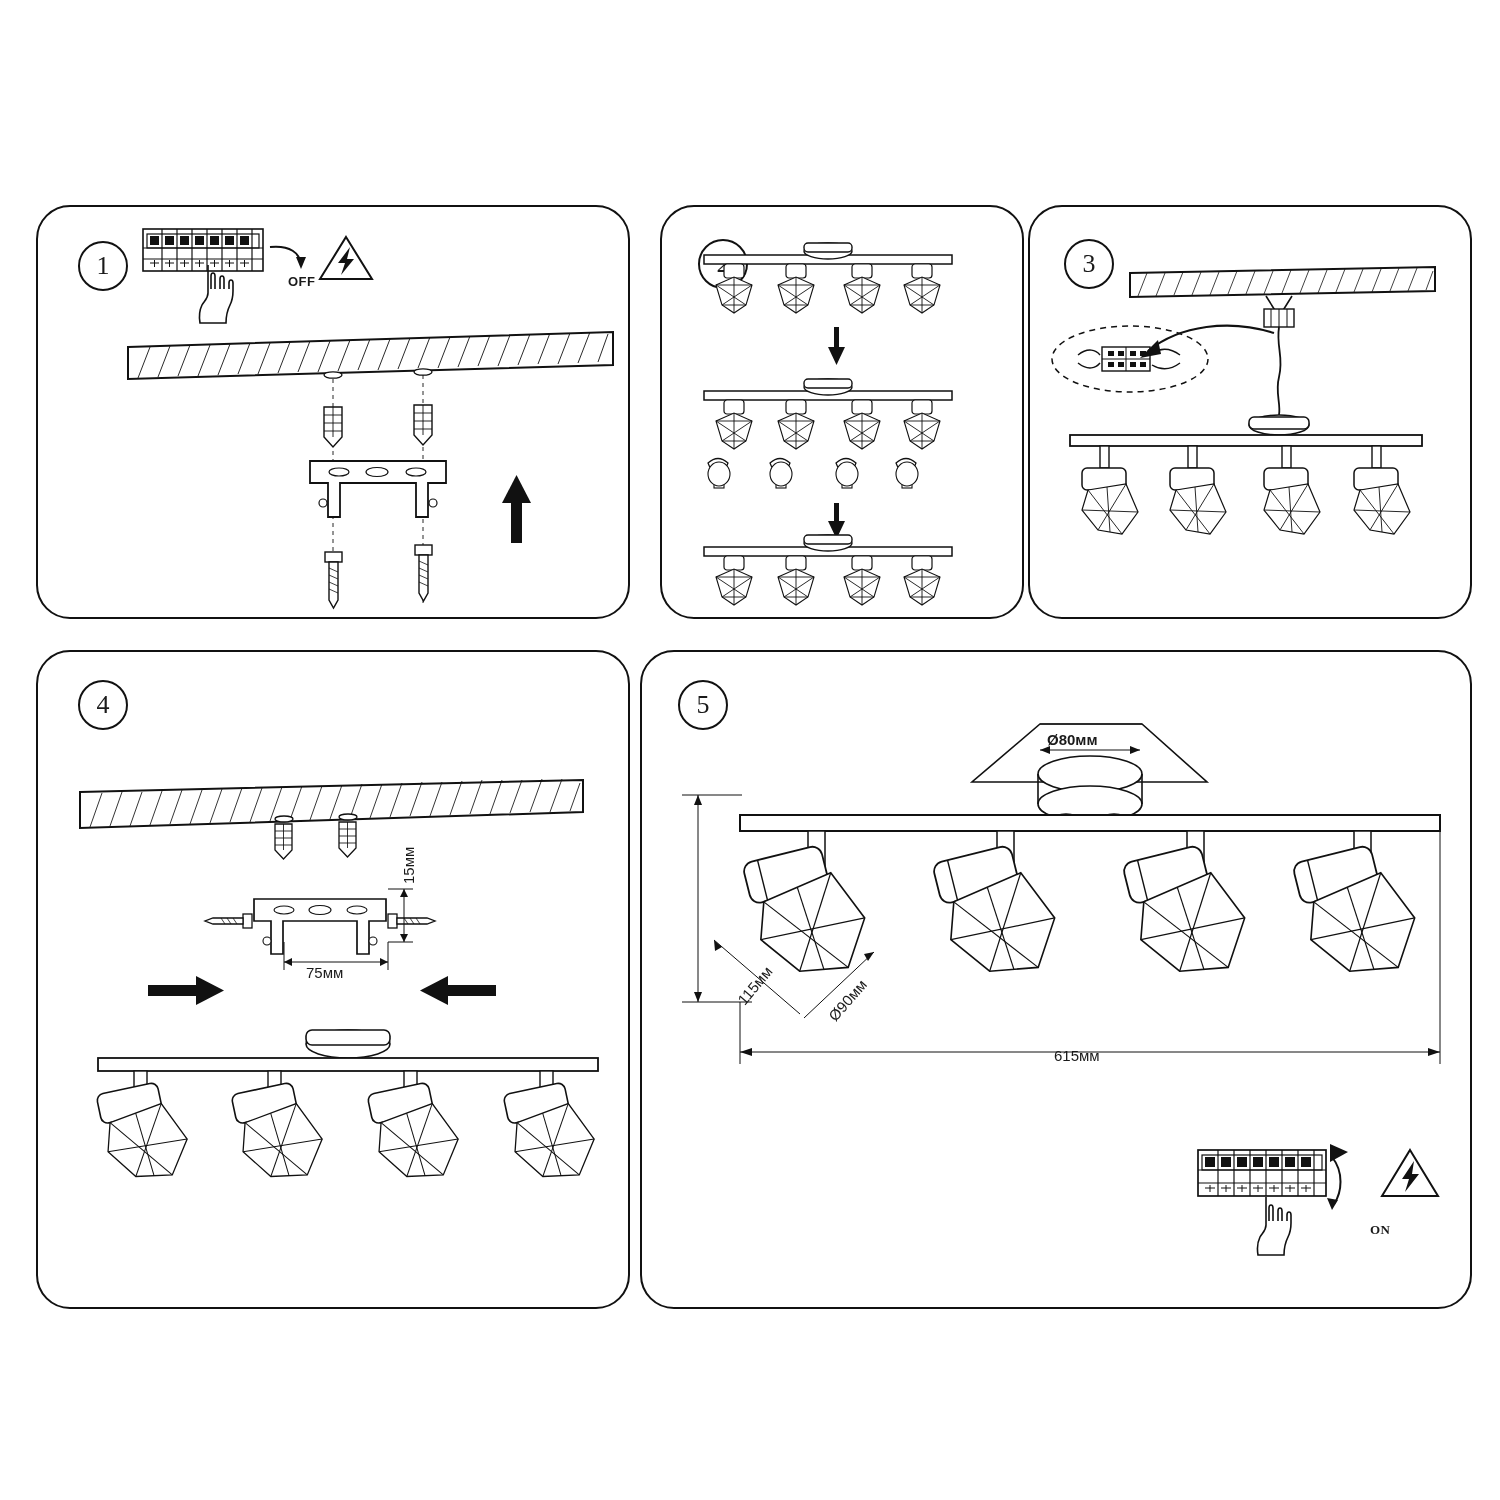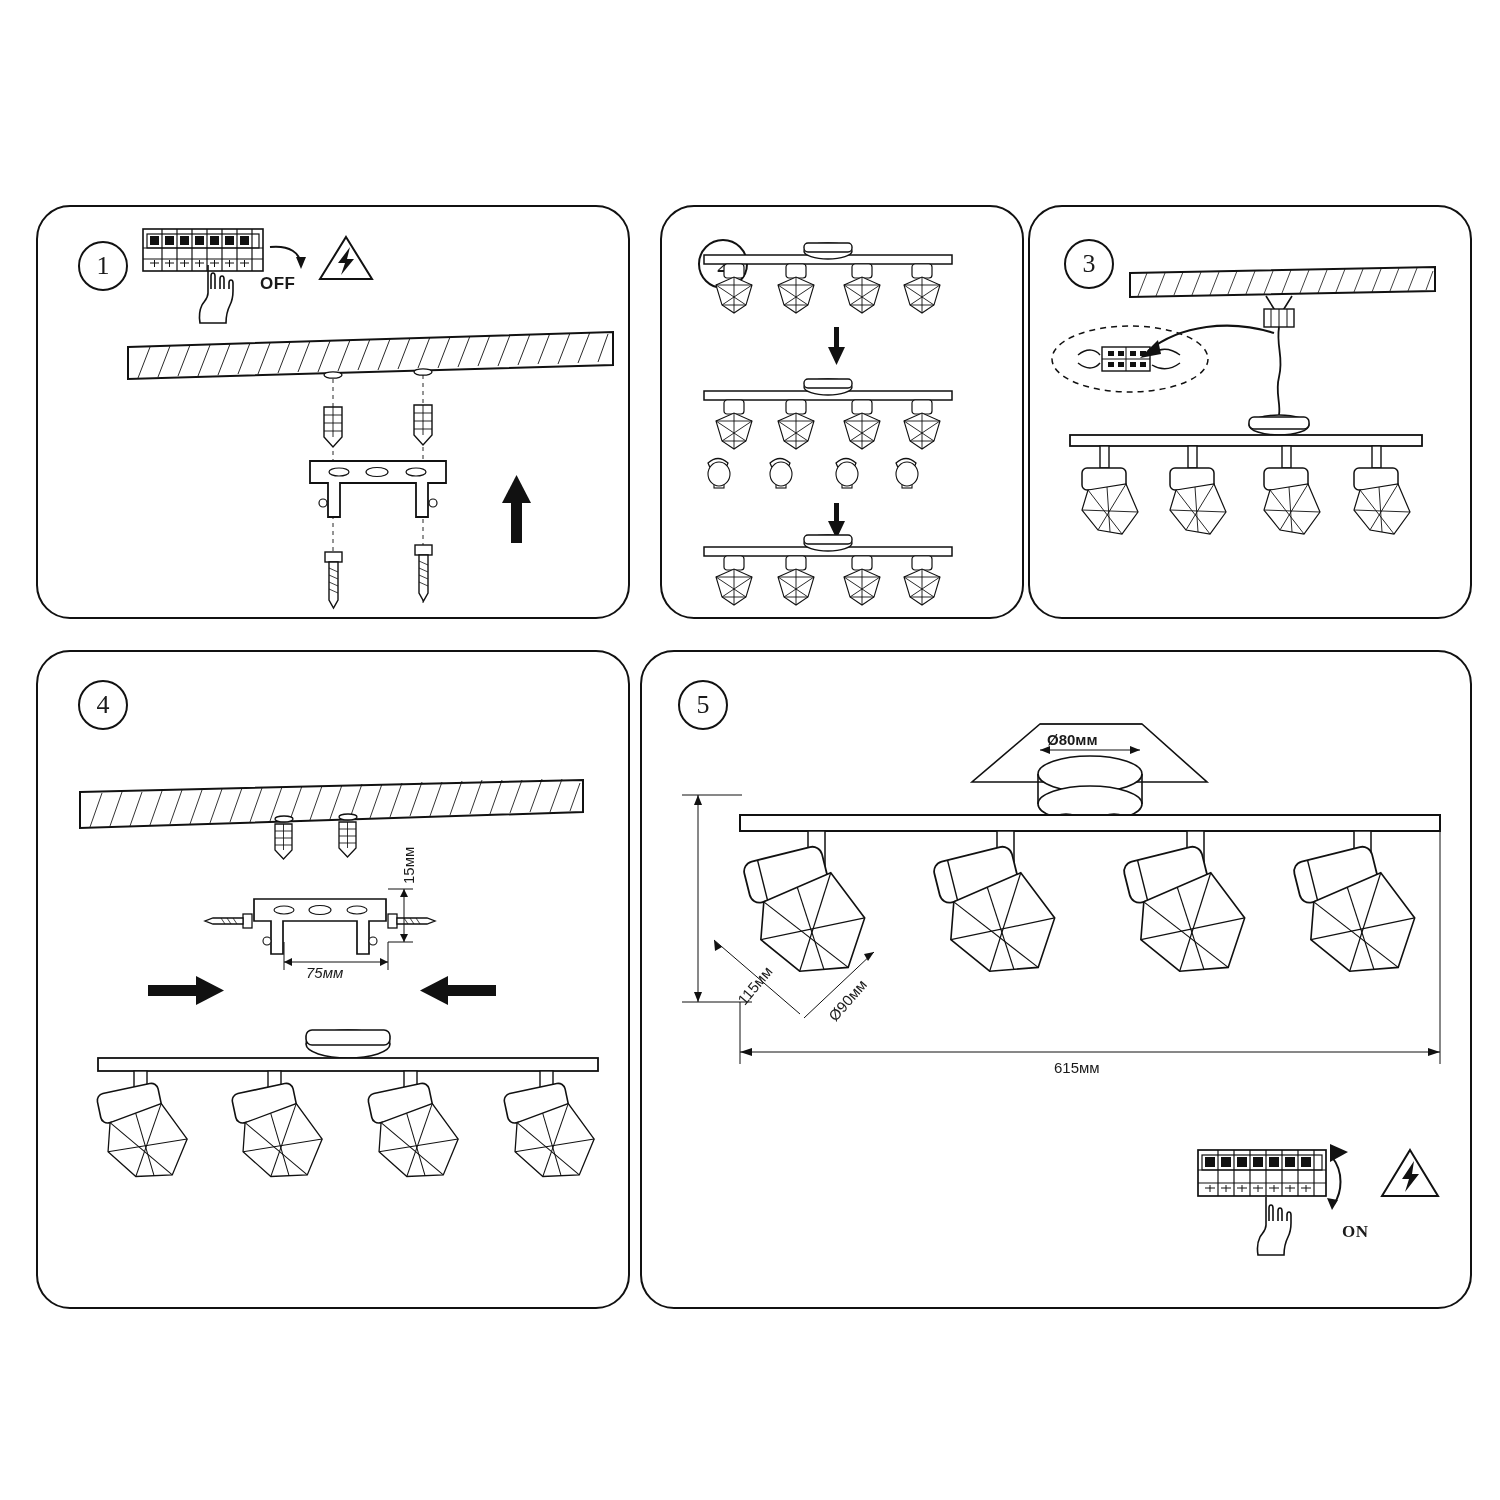--- a/index.html
+++ b/index.html
@@ -1,21 +1,21 @@
 <!DOCTYPE html>
 <html><head>
 <meta charset="utf-8">
 <style>
   html,body{margin:0;padding:0;background:#ffffff;}
   body{width:1500px;height:1500px;font-family:"Liberation Sans",sans-serif;color:#1a1a1a;position:relative;overflow:hidden;}
   .sheet{position:absolute;left:0;top:0;width:1500px;height:1500px;}
   .panel{position:absolute;border:2.5px solid #111;border-radius:34px;background:#fff;}
   .step-badge{position:absolute;width:46px;height:46px;border:2.5px solid #111;border-radius:50%;
     display:flex;align-items:center;justify-content:center;font-size:26px;font-weight:400;font-family:"Liberation Serif",serif;}
-  .lbl{position:absolute;font-size:17px;letter-spacing:.5px;}
+  .lbl{position:absolute;font-size:13px;letter-spacing:.5px;margin-left:28px;}
   .dim{position:absolute;font-size:15px;}
   svg{display:block;overflow:visible;}
   .ln{stroke:#111;fill:none;}
   .fillw{fill:#fff;stroke:#111;}
   .fillk{fill:#111;stroke:none;}
 </style>
 </head>
 <body>
 
 <div class="sheet">
@@ -618,21 +618,21 @@
             <line x1="8" y1="30" x2="58" y2="94"></line>
               <line x1="62" y1="22" x2="22" y2="88"></line>
             <line x1="0" y1="58" x2="80" y2="62"></line>
               <line x1="35" y1="26" x2="40" y2="91"></line>
           </g>
         </g>
       </g>
     </svg>
 
     <div class="dim" style="left:362px;top:232px;transform:rotate(-90deg);transform-origin:left top;">15мм</div>
-    <div class="dim" style="left:268px;top:312px;font-style:italic;">75мм</div>
+    <div class="dim" style="left:268px;top:312px;">75мм</div>
   </div>
 
   <div class="panel" style="left:640px;top:650px;width:828px;height:655px;">
     <div class="step-badge" style="left:36px;top:28px;">5</div>
 
     <svg width="828" height="655" style="position:absolute;left:0;top:0;">
 
       <g>
         <polygon class="fillw" stroke-width="1.6" points="398,72 500,72 565,130 330,130"></polygon>
         <line class="ln" stroke-width="1.2" x1="398" y1="72" x2="500" y2="72"></line>
@@ -783,17 +783,17 @@
 
       <g transform="translate(740,498)">
         <polygon class="fillw" stroke-width="2" points="28,0 56,46 0,46"></polygon>
         <polygon fill="#111" points="32,11 20,29 27,29 23,42 37,24 30,24"></polygon>
       </g>
     </svg>
 
     <div class="dim" style="left:405px;top:79px;font-weight:bold;">Ø80мм</div>
     <div class="dim" style="left:92px;top:345px;transform:rotate(-50deg);transform-origin:left top;">115мм</div>
     <div class="dim" style="left:183px;top:361px;transform:rotate(-49deg);transform-origin:left top;">Ø90мм</div>
-    <div class="dim" style="left:412px;top:407px;">615мм</div>
+    <div class="dim" style="left:412px;top:395px;">615мм</div>
     <div class="lbl" style="left:700px;top:570px;font-weight:bold;font-family:Liberation Serif, serif;">ON</div>
   </div>
 
 </div>
 
 </body></html>

